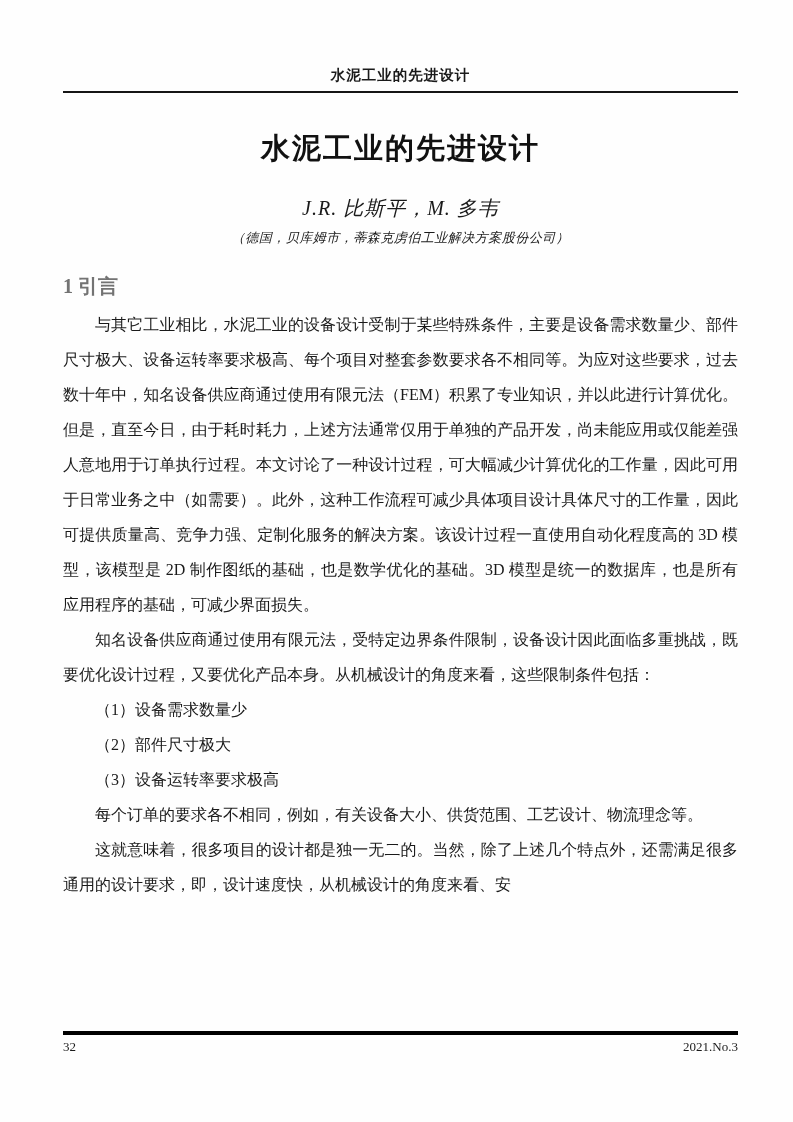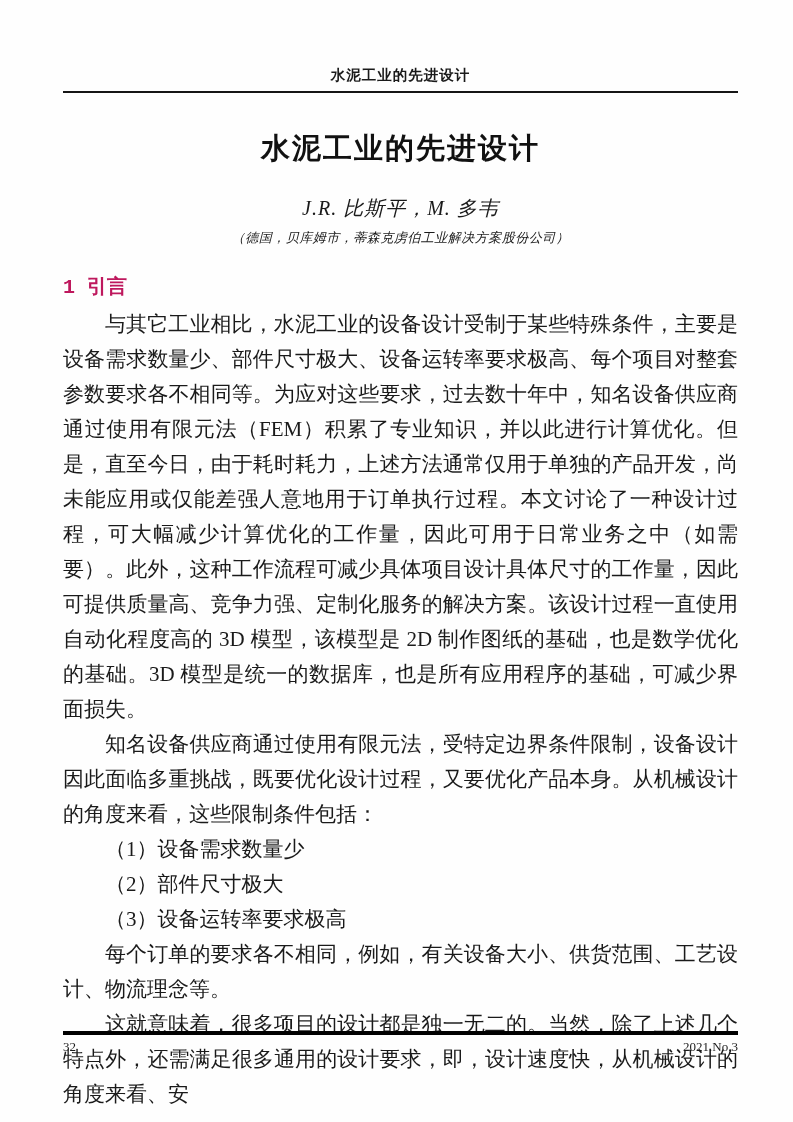--- a/index.html
+++ b/index.html
@@ -48,28 +48,28 @@
   }
   .affiliation {
     margin-top: 7px;
     text-align: center;
     font-size: 13px;
     font-style: italic;
     letter-spacing: 0.5px;
   }
   .section-heading {
     margin-top: 26px;
-    font-family: Liberation Mono, monospace;
+    font-family: Liberation Serif, serif;
     font-size: 20px;
     font-weight: bold;
-    color: #be185d;
+    color: #737373;
   }
   .body-text {
     margin-top: 7px;
-    font-size: 21px;
+    font-size: 16px;
     line-height: 35px;
     text-align: justify;
   }
   .body-text p {
     margin: 0;
     text-indent: 2em;
   }
   .footer {
     position: absolute;
     left: 63px;

